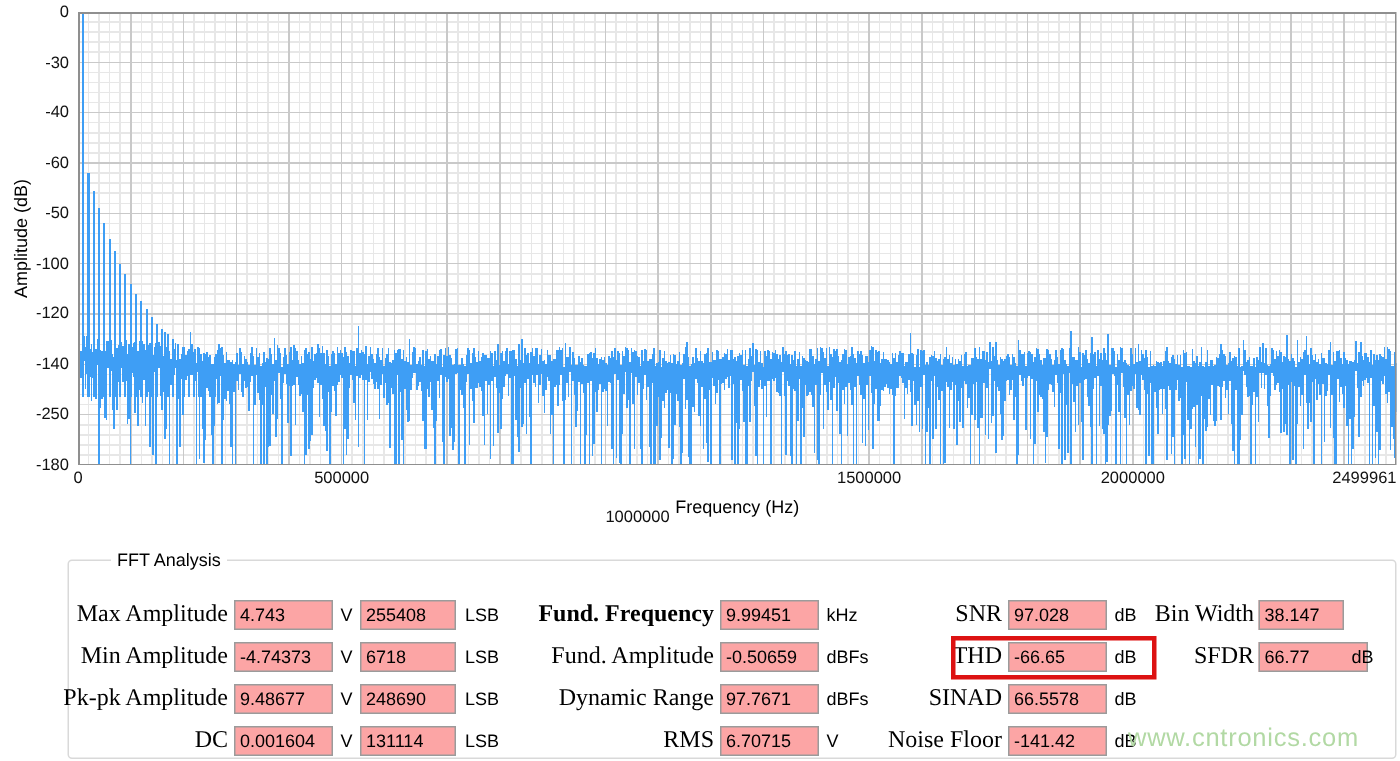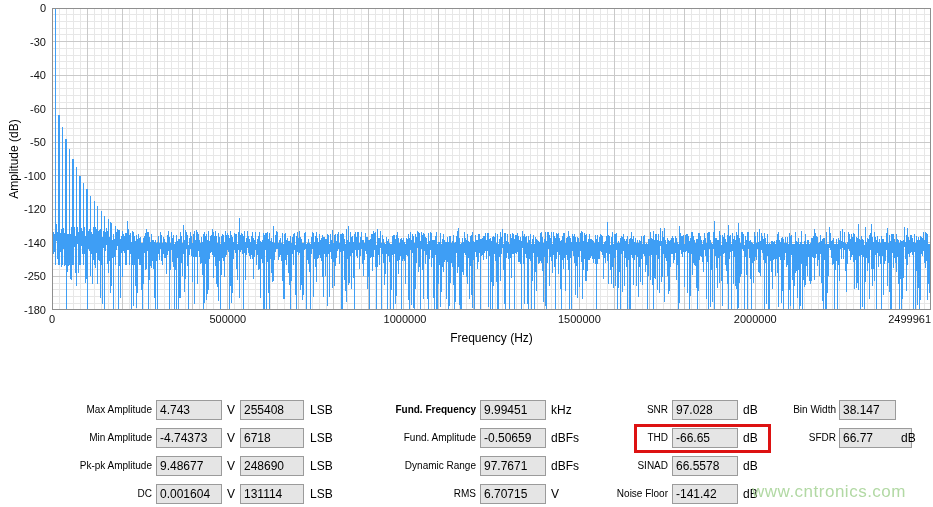--- a/index.html
+++ b/index.html
@@ -8,23 +8,23 @@
   .axis-title{position:absolute;font-size:12px;color:#000;}
   .y-title{left:-137px;top:152px;width:302px;text-align:center;transform:rotate(-90deg);}
   .x-title{left:52px;top:331px;width:879px;text-align:center;}
   #plot-svg{position:absolute;left:52px;top:8px;width:879px;height:302px;background:#fff;shape-rendering:crispEdges;}
   #y-ticks,#x-ticks{position:absolute;inset:0;pointer-events:none;}
   .ytick{position:absolute;right:887px;font-size:11px;color:#111;white-space:nowrap;}
   .xtick{position:absolute;top:313px;font-size:11px;color:#111;white-space:nowrap;transform:translateX(-50%);}
   .groupbox{position:absolute;left:45px;top:366px;width:884px;height:138px;margin:0;padding:0;
             border:1px solid #d9d9d9;border-radius:3px;}
   .groupbox legend{font-size:12px;margin-left:28px;padding:0 4px;color:#000;}
-  .lbl{position:absolute;font-size:10px;line-height:14px;white-space:nowrap;text-align:right;}
+  .lbl{position:absolute;font-size:16px;line-height:14px;white-space:nowrap;text-align:right;font-family:Liberation Serif, serif;}
   .bold{font-weight:bold;}
-  .box{position:absolute;height:20px;width:66px;background:#e5e5e5;border:1px solid #9b9b9b;box-sizing:border-box;
+  .box{position:absolute;height:20px;width:66px;background:#fca5a5;border:1px solid #9b9b9b;box-sizing:border-box;
        font-size:12px;line-height:18px;padding-left:3px;overflow:hidden;white-space:nowrap;}
   .unit{position:absolute;font-size:12px;line-height:14px;white-space:nowrap;}
   .highlight{position:absolute;left:634px;top:424px;width:137px;height:29px;border:3px solid #dd1212;
              box-sizing:border-box;z-index:4;pointer-events:none;}
   .watermark{position:absolute;left:752px;top:482px;font-size:17px;color:#b2d9a4;letter-spacing:.5px;z-index:5;}
 </style>
 </head>
 <body>
 
 <div class="screen">
@@ -45,27 +45,30 @@
       <span class="ytick" style="top: 136.222px;">-50</span>
       <span class="ytick" style="top: 169.778px; margin-left: 48px;">-100</span>
       <span class="ytick" style="top: 203.333px;">-120</span>
       <span class="ytick" style="top: 236.889px;">-140</span>
       <span class="ytick" style="top: 270.444px;">-250</span>
       <span class="ytick" style="top: 304px;">-180</span>
     </div>
   <div id="x-ticks">
       <span class="xtick" style="left: 52px;">0</span>
       <span class="xtick" style="left: 227.803px;">500000</span>
-      <span class="xtick" style="left: 405px;">1000000</span>
+      <span class="xtick" style="left: 425px; margin-top: 26px;">1000000</span>
       <span class="xtick" style="left: 579.408px;">1500000</span>
       <span class="xtick" style="left: 755.211px;">2000000</span>
       <span class="xtick" style="left: 931px; transform: translateX(-100%);">2499961</span>
     </div>
   <div class="axis-title x-title">Frequency (Hz)</div>
 
+  <fieldset class="groupbox">
+    <legend>FFT Analysis</legend>
+  </fieldset>
 
   <div class="lbl" style="top:403px;right:781px">Max Amplitude</div>
   <div class="box" style="top:400px;left:156px">4.743</div>
   <div class="unit" style="top:403px;left:227px">V</div>
   <div class="box" style="top:400px;left:240px;width:64px">255408</div>
   <div class="unit" style="top:403px;left:310px">LSB</div>
 
   <div class="lbl" style="top:431px;right:781px">Min Amplitude</div>
   <div class="box" style="top:428px;left:156px">-4.74373</div>
   <div class="unit" style="top:431px;left:227px">V</div>

